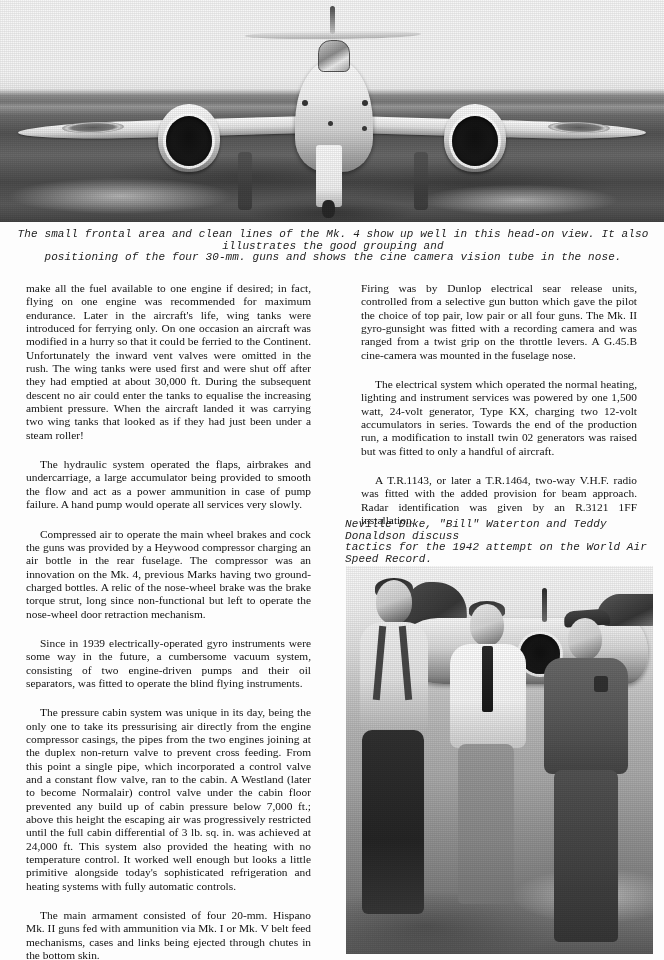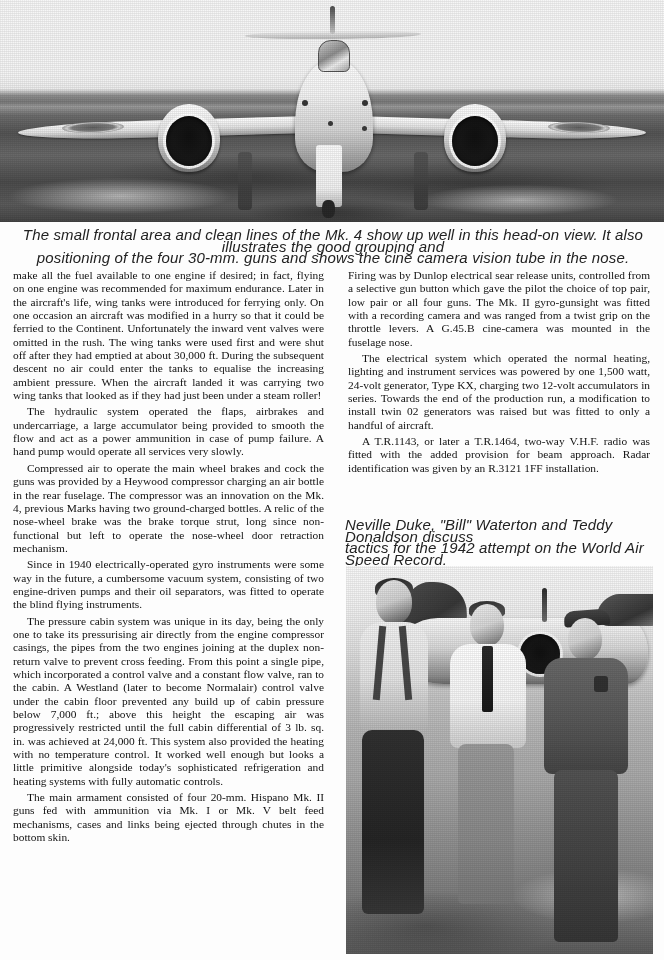--- a/index.html
+++ b/index.html
@@ -138,23 +138,23 @@
   }
   .ac-nosewheel {
     left: 322px; top: 200px; width: 13px; height: 18px;
     background: #2c2c2a; border-radius: 40%;
   }
   .ac-maing-l { left: 238px; top: 152px; width: 14px; height: 58px; background: linear-gradient(to bottom,#56564f,#26262280); border-radius: 4px; }
   .ac-maing-r { left: 414px; top: 152px; width: 14px; height: 58px; background: linear-gradient(to bottom,#56564f,#26262280); border-radius: 4px; }
 
   
   .caption {
-    font-family: Liberation Sans, sans-serif;
+    font-family: Liberation Mono, monospace;
     font-style: italic;
-    font-size: 15px;
+    font-size: 11px;
     line-height: 11.6px;
     color: #222;
     letter-spacing: .01em;
   }
   .caption-top {
     position: absolute;
     left: 14px;
     top: 229px;
     width: 638px;
     text-align: center;
@@ -166,21 +166,21 @@
   .col {
     position: absolute;
     font-size: 11.4px;
     line-height: 13.35px;
     text-align: justify;
     text-justify: inter-word;
     color: #111;
     -webkit-hyphens: none;
     hyphens: none;
   }
-  .col p { margin: 3px; text-indent: 14px; }
+  .col p { margin: 16px; text-indent: 14px; }
   .col p.noindent { text-indent: 0; }
 
   .col-left {
     left: 10px;
     top: 266px;
     width: 317px;
   }
   .col-right {
     left: 345px;
     top: 266px;
@@ -351,21 +351,21 @@
 
   <div class="caption caption-top">
     <span class="line1">The small frontal area and clean lines of the Mk. 4 show up well in this head-on view. It also illustrates the good grouping and</span>
     <span class="line2">positioning of the four 30-mm. guns and shows the cine camera vision tube in the nose.</span>
   </div>
 
   <div class="col col-left">
     <p class="noindent">make all the fuel available to one engine if desired; in fact, flying on one engine was recommended for maximum endurance. Later in the aircraft's life, wing tanks were introduced for ferrying only. On one occasion an aircraft was modified in a hurry so that it could be ferried to the Continent. Unfortunately the inward vent valves were omitted in the rush. The wing tanks were used first and were shut off after they had emptied at about 30,000 ft. During the subsequent descent no air could enter the tanks to equalise the increasing ambient pressure. When the aircraft landed it was carrying two wing tanks that looked as if they had just been under a steam roller!</p>
     <p>The hydraulic system operated the flaps, airbrakes and undercarriage, a large accumulator being provided to smooth the flow and act as a power ammunition in case of pump failure. A hand pump would operate all services very slowly.</p>
     <p>Compressed air to operate the main wheel brakes and cock the guns was provided by a Heywood compressor charging an air bottle in the rear fuselage. The compressor was an innovation on the Mk. 4, previous Marks having two ground-charged bottles. A relic of the nose-wheel brake was the brake torque strut, long since non-functional but left to operate the nose-wheel door retraction mechanism.</p>
-    <p>Since in 1940 electrically-operated gyro instruments were some way in the future, a cumbersome vacuum system, consisting of two engine-driven pumps and their oil separators, was fitted to operate the blind flying instruments.</p>
+    <p>Since in 1939 electrically-operated gyro instruments were some way in the future, a cumbersome vacuum system, consisting of two engine-driven pumps and their oil separators, was fitted to operate the blind flying instruments.</p>
     <p>The pressure cabin system was unique in its day, being the only one to take its pressurising air directly from the engine compressor casings, the pipes from the two engines joining at the duplex non-return valve to prevent cross feeding. From this point a single pipe, which incorporated a control valve and a constant flow valve, ran to the cabin. A Westland (later to become Normalair) control valve under the cabin floor prevented any build up of cabin pressure below 7,000 ft.; above this height the escaping air was progressively restricted until the full cabin differential of 3 lb. sq. in. was achieved at 24,000 ft. This system also provided the heating with no temperature control. It worked well enough but looks a little primitive alongside today's sophisticated refrigeration and heating systems with fully automatic controls.</p>
     <p>The main armament consisted of four 20-mm. Hispano Mk. II guns fed with ammunition via Mk. I or Mk. V belt feed mechanisms, cases and links being ejected through chutes in the bottom skin.</p>
   </div>
 
   <div class="col col-right">
     <p class="noindent">Firing was by Dunlop electrical sear release units, controlled from a selective gun button which gave the pilot the choice of top pair, low pair or all four guns. The Mk. II gyro-gunsight was fitted with a recording camera and was ranged from a twist grip on the throttle levers. A G.45.B cine-camera was mounted in the fuselage nose.</p>
     <p>The electrical system which operated the normal heating, lighting and instrument services was powered by one 1,500 watt, 24-volt generator, Type KX, charging two 12-volt accumulators in series. Towards the end of the production run, a modification to install twin 02 generators was raised but was fitted to only a handful of aircraft.</p>
     <p>A T.R.1143, or later a T.R.1464, two-way V.H.F. radio was fitted with the added provision for beam approach. Radar identification was given by an R.3121 1FF installation.</p>
   </div>
 

